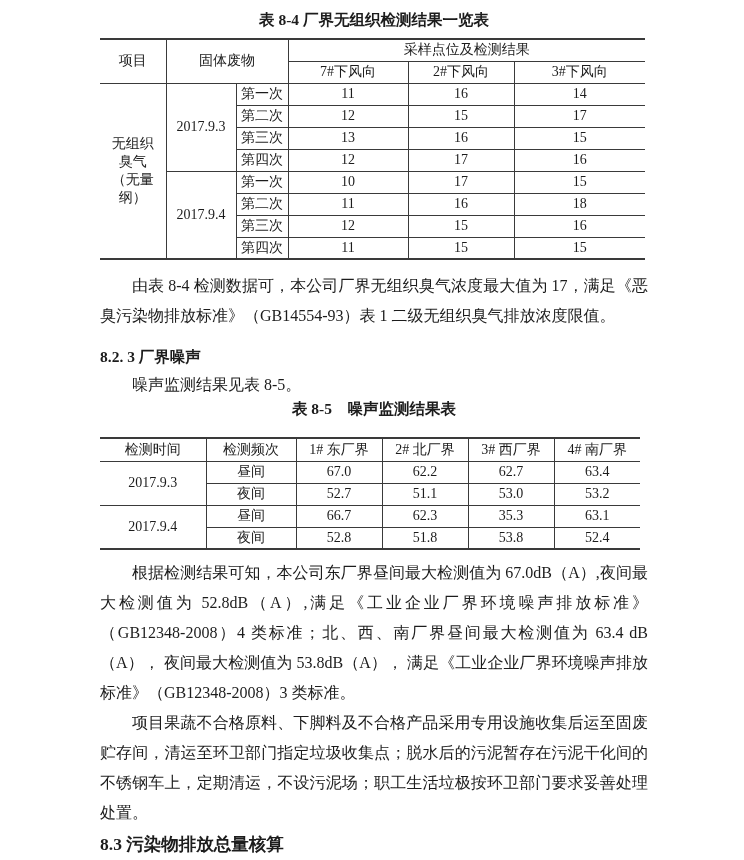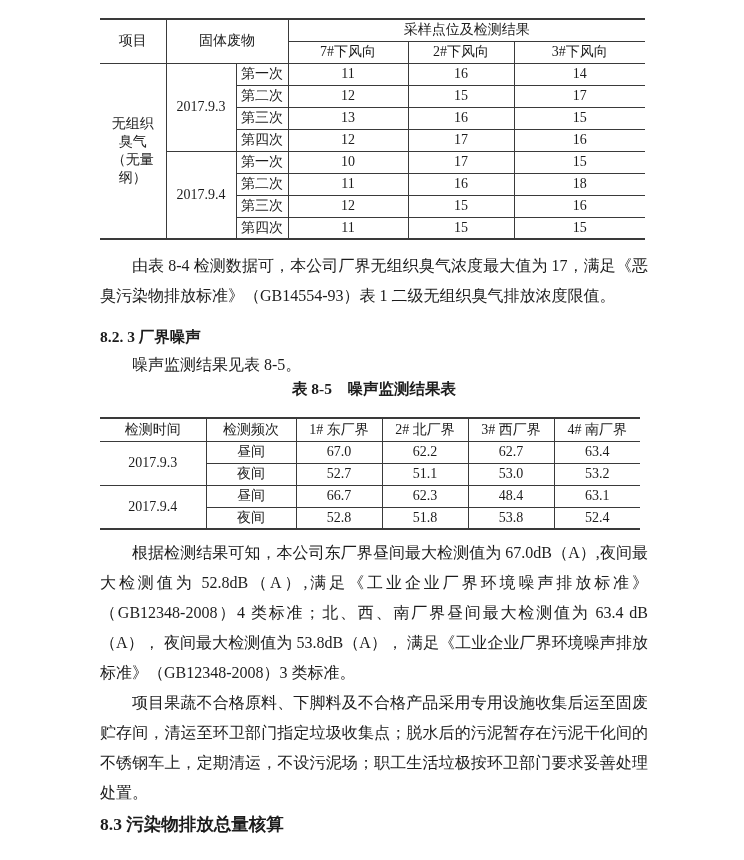--- a/index.html
+++ b/index.html
@@ -69,20 +69,21 @@
     font-size: 17.5px;
     line-height: 26px;
     font-weight: bold;
   }
 </style>
 </head>
 <body>
 
 <div class="page">
 
+  <div class="table-title t84-title">表 8-4 厂界无组织检测结果一览表</div>
 
   <table id="table84">
     <colgroup>
       <col style="width:66px">
         <col style="width:70px">
         <col style="width:52px">
       <col style="width:120px">
         <col style="width:106px">
         <col style="width:131px">
     </colgroup>
@@ -197,21 +198,21 @@
         <td>52.7</td>
         <td>51.1</td>
         <td>53.0</td>
         <td class="er">53.2</td>
       </tr>
       <tr>
         <td class="el" rowspan="2">2017.9.4</td>
         <td>昼间</td>
         <td>66.7</td>
         <td>62.3</td>
-        <td>48.4</td>
+        <td>35.3</td>
         <td class="er">63.1</td>
       </tr>
       <tr>
         <td>夜间</td>
         <td>52.8</td>
         <td>51.8</td>
         <td>53.8</td>
         <td class="er">52.4</td>
       </tr>
     </tbody>

